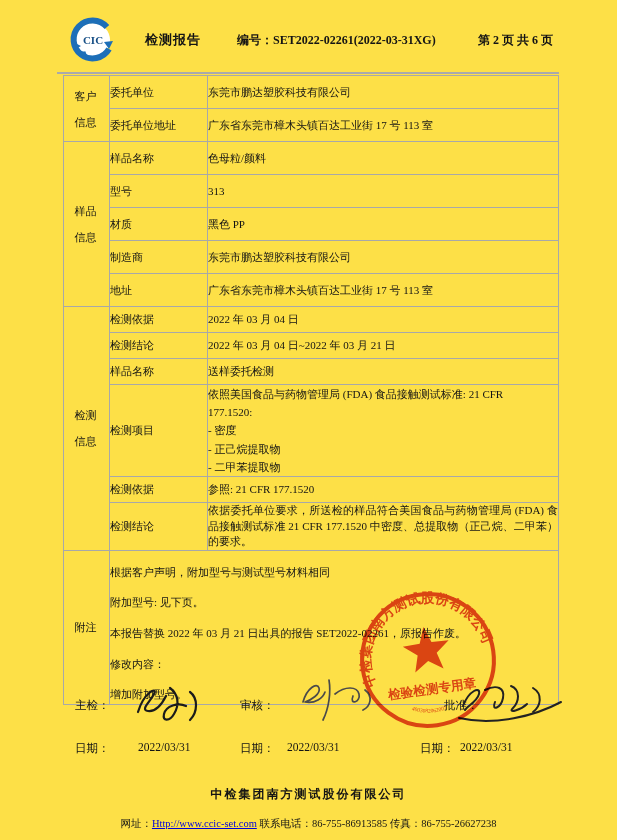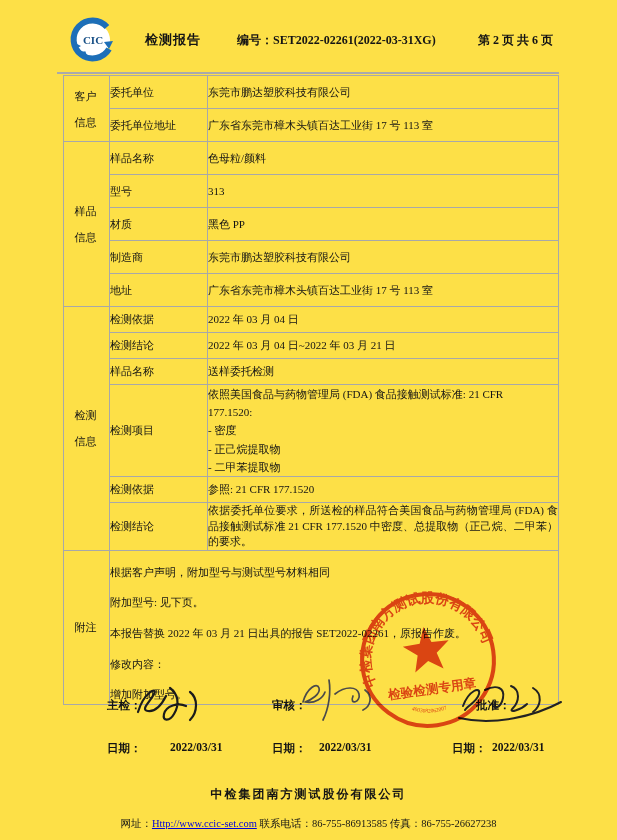--- a/index.html
+++ b/index.html
@@ -22,21 +22,21 @@
   .sec-cell.one-line span { line-height:14px; }
   .label-cell { padding-left:7px; }
   .value-cell { padding-left:8px; padding-right:5px; }
   .r33 { height:33px; } .r26 { height:26px; } .r91 { height:91px; } .r46 { height:46px; } .r93 { height:93px; }
   .lines div { line-height:18.2px; white-space:nowrap; }
   .notes-lines div { line-height:18.6px; white-space:nowrap;margin-top:12px; }
   .conclusion { line-height:15.6px; text-align:justify; padding:4px 8px 4px 8px; font-size:10.8px; }
   .notes-cell { padding-left:8px; font-size:10.6px; }
 
   
-  .role-label, .date-label, .date-value { position:absolute; font-size:11.5px; font-weight:bold;margin-left:32px; }
+  .role-label, .date-label, .date-value { position:absolute; font-size:11.5px; font-weight:normal; }
   .sig { position:absolute; }
   .sig svg path { fill:none; stroke-linecap:round; stroke-linejoin:round; }
 
   
   .stamp { position:absolute; left:352px; top:584px; width:152px; height:152px; transform:rotate(-8deg); opacity:.9; mix-blend-mode:multiply; pointer-events:none; }
 
   
   .ftr { position:absolute; left:0; width:617px; text-align:center; }
   .ftr-company { top:786px; font-size:12px; font-weight:bold; letter-spacing:2px; }
   .ftr-address { top:802px; font-size:10.5px; }

